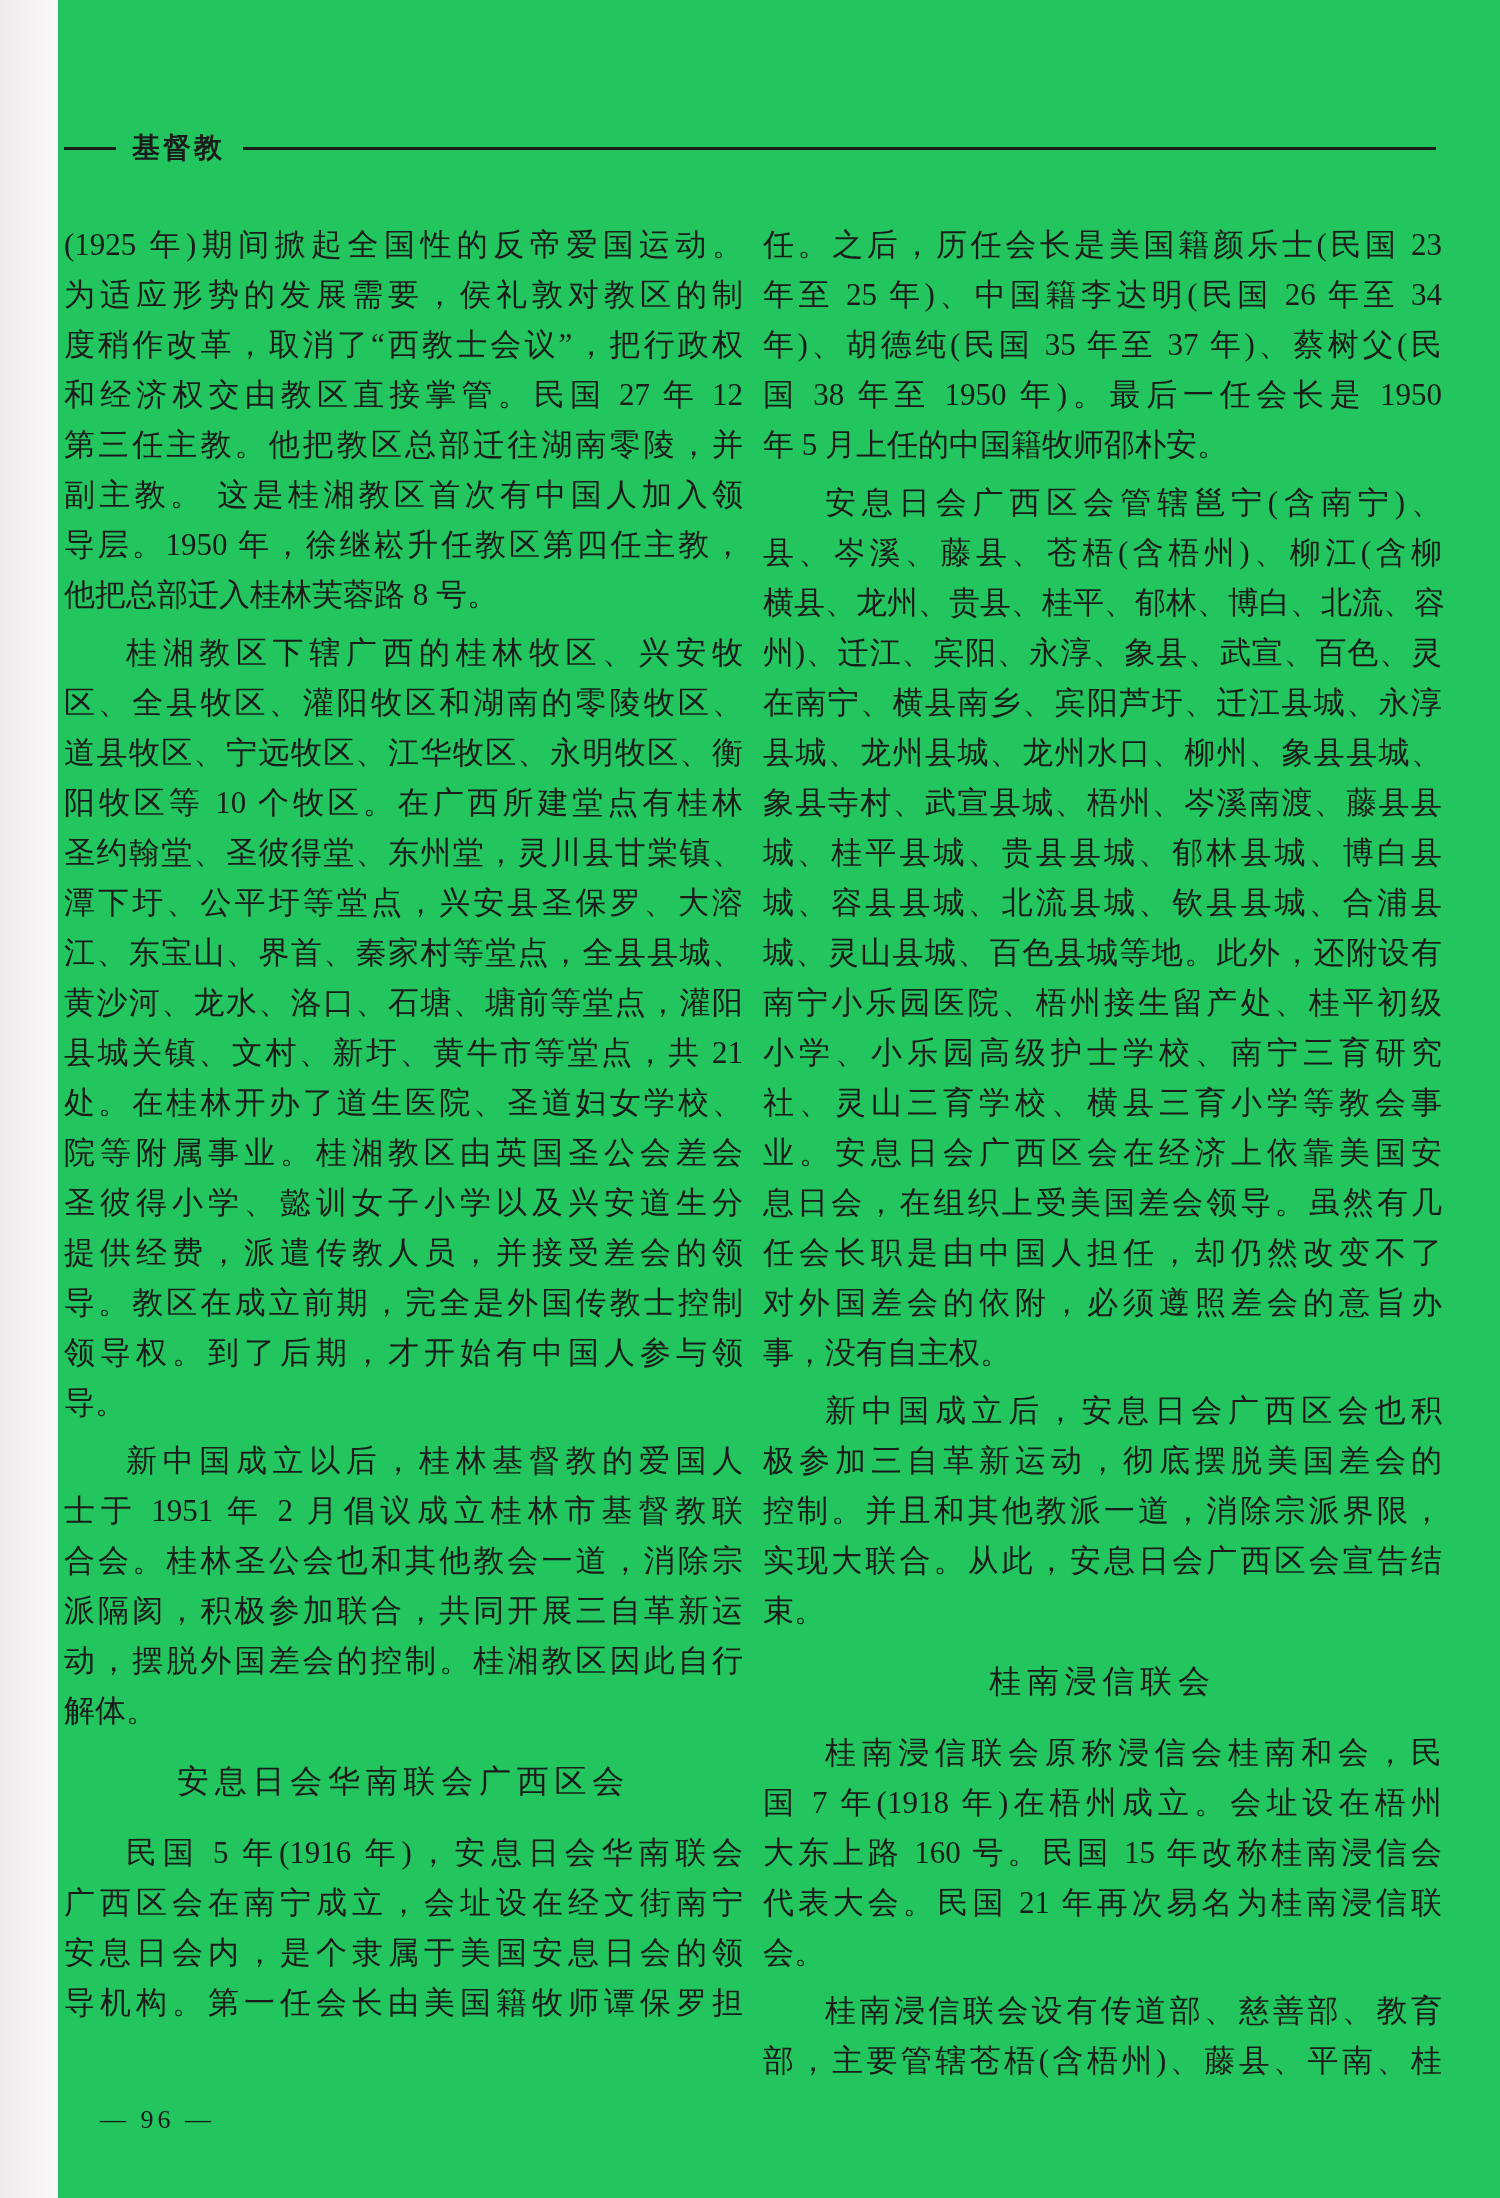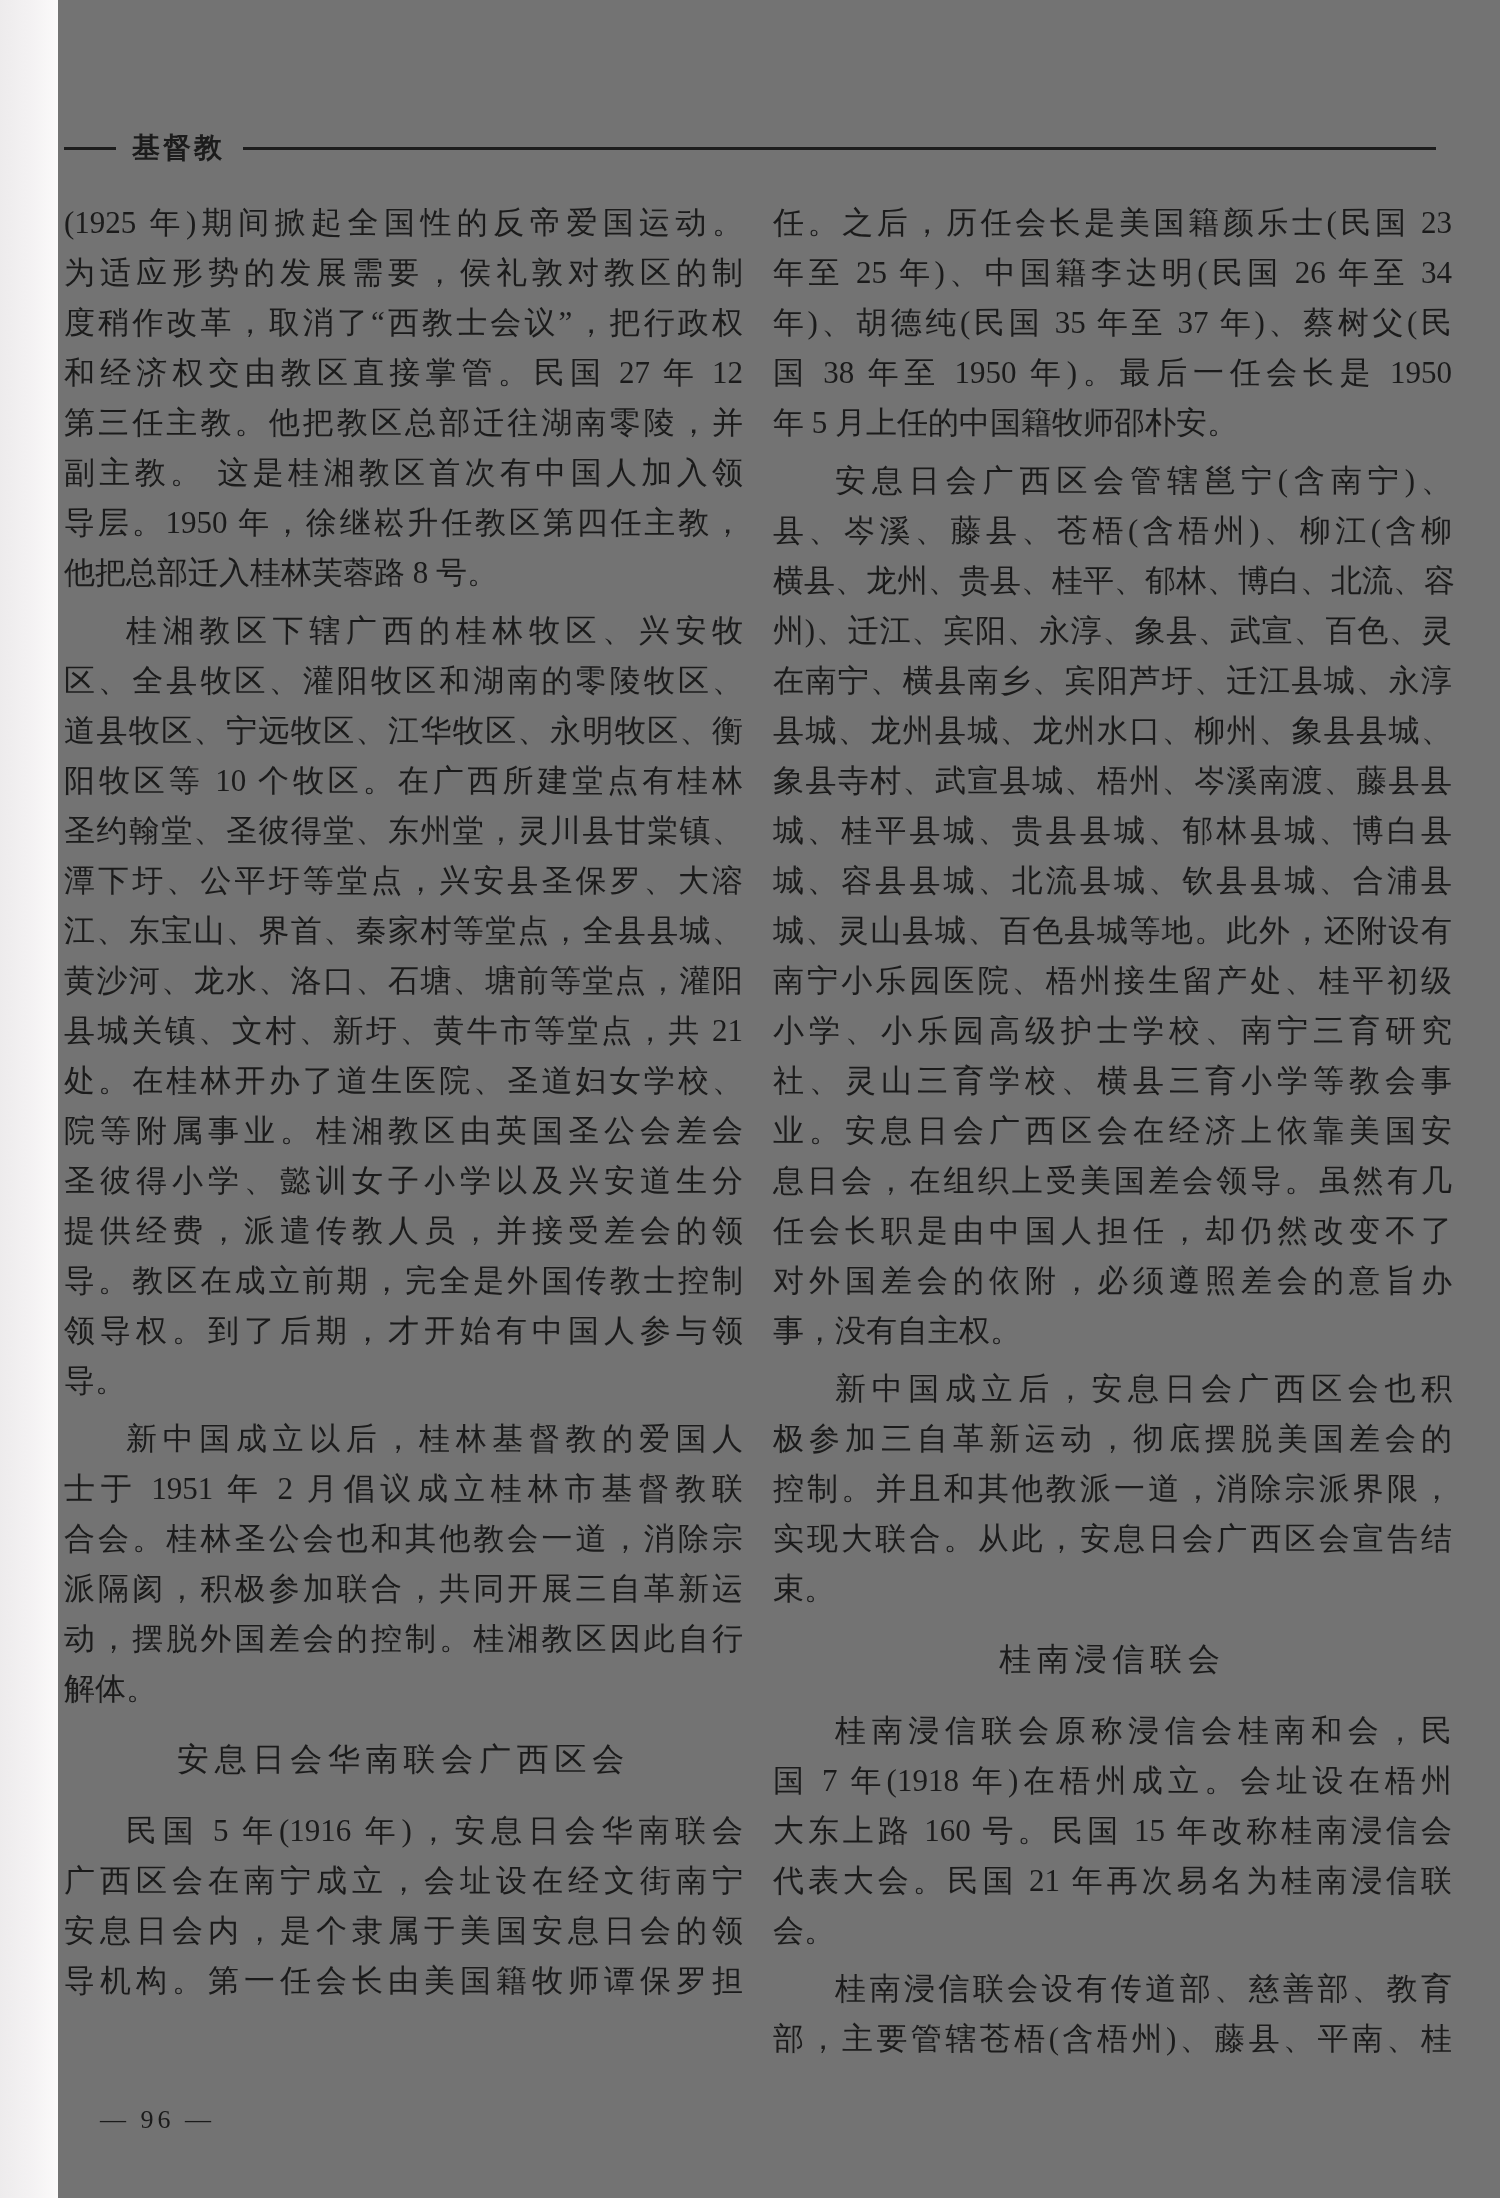--- a/index.html
+++ b/index.html
@@ -4,39 +4,39 @@
 <style>
   html,body{margin:0;padding:0;}
   body{
     width:1500px;height:2198px;
     background:#e9e7e8;
     font-family:"Liberation Serif","DejaVu Serif",serif;
   }
   .page{
     position:relative;
     width:1500px;height:2198px;
-    background:#737373;
+    background:#22c55e;
     color:#1b1b1b;
     overflow:hidden;
   }
   .scan-edge{
     position:absolute;left:0;top:0;bottom:0;width:58px;
     background:linear-gradient(to right,#edebec 0%,#f4f2f3 55%,#fbfafa 100%);
     pointer-events:none;
   }
   header.page-header{
     position:absolute;top:128px;left:64px;right:64px;
     display:flex;align-items:center;height:40px;
   }
   .rule-short{width:52px;height:3px;background:#1d1d1d;margin-right:16px;flex:none;}
   .header-label{font-weight:bold;font-size:28px;letter-spacing:3px;line-height:40px;flex:none;}
   .rule-long{flex:1;height:3px;background:#1d1d1d;margin-left:18px;}
   main.columns{
-    position:absolute;top:198px;left:64px;width:1384px;
-    display:flex;gap:30px;
+    position:absolute;top:220px;left:64px;width:1384px;
+    display:flex;gap:20px;
   }
   .column{width:679px;flex:none;}
   .line{
     height:50px;line-height:50px;font-size:31px;
     text-align:justify;text-align-last:justify;
     white-space:nowrap;
   }
   .line.indent{padding-left:62px;margin-top:8px;}
   .line.end{text-align:left;text-align-last:left;}
   .heading{

